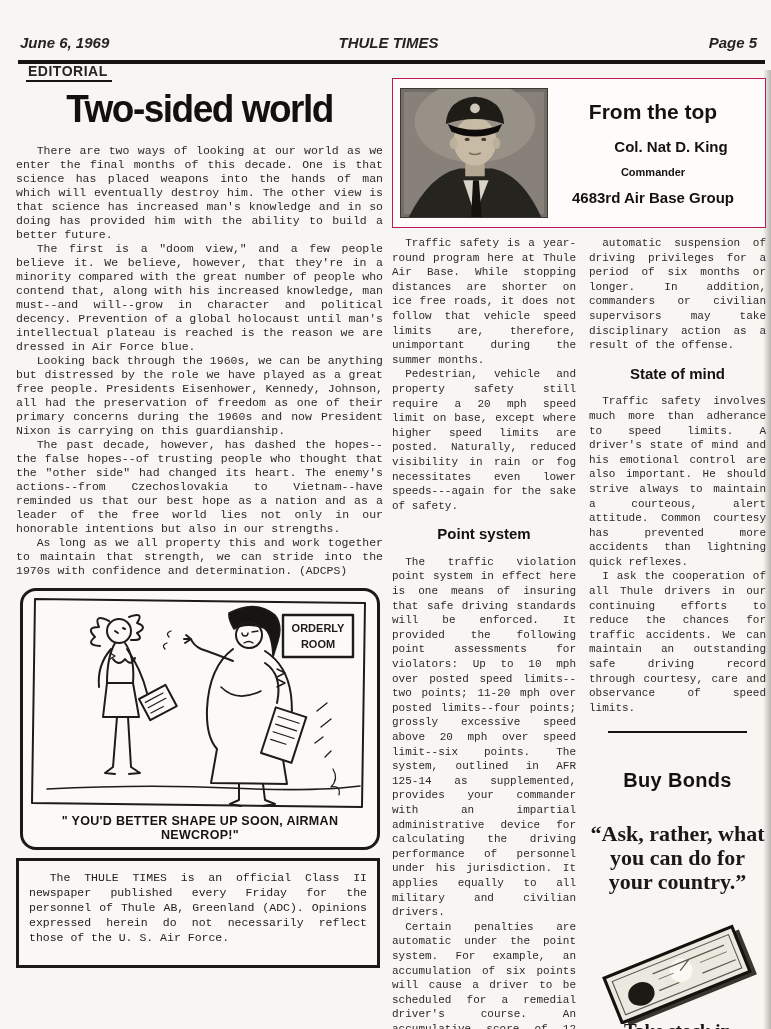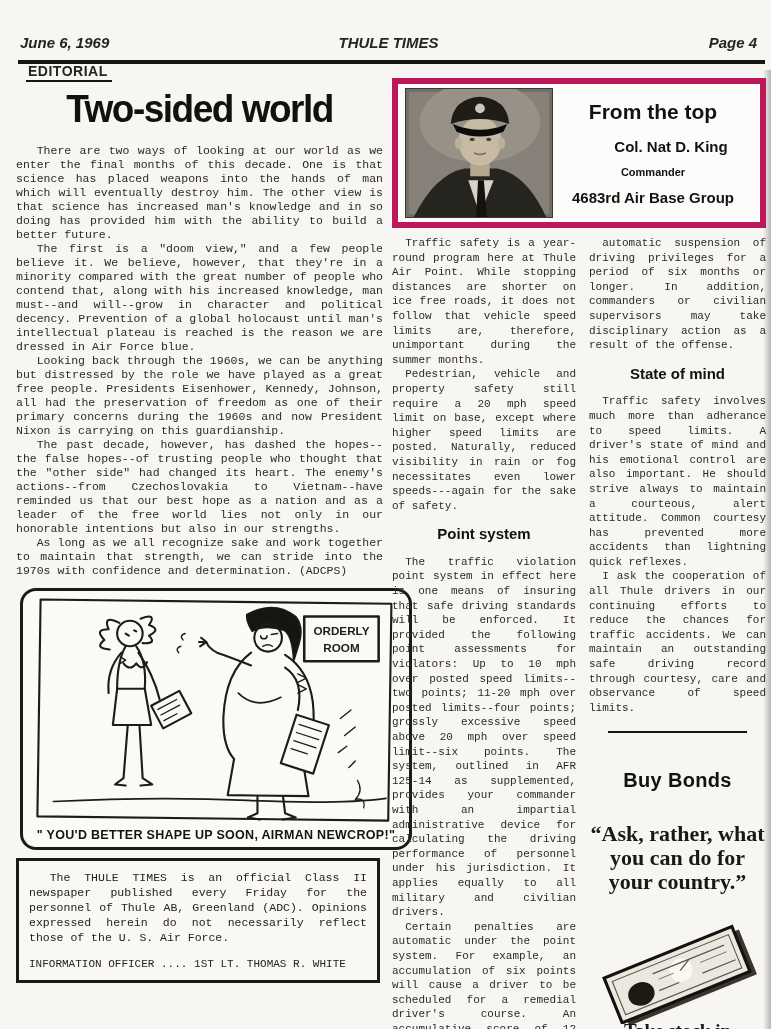--- a/index.html
+++ b/index.html
@@ -36,41 +36,41 @@
   .left-col { position: absolute; left: 16px; top: 86px; width: 367px; }
   .editorial-headline {
     font-family: "Liberation Sans", sans-serif; font-weight: 700;
     font-size: 37px; letter-spacing: -1.5px; text-align: center;
     transform: scaleY(1.05); margin: 2px 0 14px 0; color: #121110;
   }
   .body-text { font-size: 11.5px; line-height: 14px; text-align: justify; color: #2c2a27; }
   .body-text p { text-indent: 3ch; }
   
   .cartoon-box {
-    margin-top: 10px; margin-left: 4px; width: 392px; height: 262px;
+    margin-top: 10px; margin-left: 4px; width: 360px; height: 262px;
     border: 3px solid #1b1a18; border-radius: 16px; background: #fbfaf7;
     display: flex; flex-direction: column; overflow: hidden;
   }
   .cartoon-art { flex: 1; }
   .cartoon-caption {
     font-family: "Liberation Sans", sans-serif; font-weight: 700; font-size: 12.5px;
     text-align: center; padding: 1px 4px 5px 4px; letter-spacing: 0.3px; color: #151412;
   }
   
   .masthead-box {
     margin-top: 8px; width: 364px; border: 3px solid #1b1a18; background: #f9f8f4;
     padding: 9px 10px 8px 10px;
   }
   .masthead-about { font-size: 11.5px; line-height: 15px; text-align: justify; text-indent: 3ch; color: #242220; }
   .staff-list { margin-top: 12px; font-size: 11px; line-height: 14.5px; color: #242220; }
   .staff-line { white-space: nowrap; }
   
   .right-region { position: absolute; left: 392px; top: 78px; width: 374px; }
   .from-top-box {
-    border: 6px solid #be185d; background: #fdfcfa;
+    border: 1px solid #be185d; background: #fdfcfa;
     display: flex; align-items: center; padding: 7px; height: 150px;
   }
   .portrait { width: 148px; height: 130px; border: 1px solid #3a3833; flex: none; }
   .byline-block {
     flex: 1; text-align: center; font-family: "Liberation Sans", sans-serif; font-weight: 700;
     color: #131210;
   }
   .byline-title { font-size: 21px; margin-bottom: 14px; }
   .byline-name { font-size: 15px; margin-bottom: 11px; padding-left: 36px; }
   .byline-role { font-size: 11px; margin-bottom: 11px; }
@@ -101,33 +101,33 @@
   }
 </style>
 </head>
 <body>
 
 <div class="scan-edge-right"></div>
 
 <div class="header-row">
   <span>June 6, 1969</span>
   <span class="center">THULE TIMES</span>
-  <span>Page 4</span>
+  <span>Page 5</span>
 </div>
 <div class="header-rule"></div>
 <div class="section-label">EDITORIAL</div>
 
 <div class="left-col">
   <div class="editorial-headline">Two-sided world</div>
   <div class="body-text">
     <p>There are two ways of looking at our world as we enter the final months of this decade.  One is that science has placed weapons into the hands of man which will eventually destroy him. The other view is that science has increased man's knowledge and in so doing has provided him with the ability to build a better future.</p>
     <p>The first is a "doom view," and a few people believe it.  We believe, however, that they're in a minority compared with the great number of people who contend that, along with his increased knowledge, man must--and will--grow in character and political decency.  Prevention of a global holocaust until man's intellectual plateau is reached is the reason we are dressed in Air Force blue.</p>
     <p>Looking back through the 1960s, we can be anything but distressed by the role we have played as a great free people. Presidents Eisenhower, Kennedy, Johnson, all had the preservation of freedom as one of their primary concerns during the 1960s and now President Nixon is carrying on this guardianship.</p>
     <p>The past decade, however, has dashed the hopes--the false hopes--of trusting people who thought that the "other side" had changed its heart. The enemy's actions--from Czechoslovakia to Vietnam--have reminded us that our best hope as a nation and as a leader of the free world lies not only in our honorable intentions but also in our strengths.</p>
-    <p>As long as we all recognize sake and work together to maintain that strength, we can stride into the 1970s with confidence and determination. (ADCPS)</p>
+    <p>As long as we all property this and work together to maintain that strength, we can stride into the 1970s with confidence and determination. (ADCPS)</p>
   </div>
 
   <div class="cartoon-box">
     <svg class="cartoon-art" viewBox="0 0 350 222" preserveAspectRatio="xMidYMid meet">
       <g fill="none" stroke="#1d1c1a" stroke-width="2" stroke-linecap="round" stroke-linejoin="round">
 
         <path d="M10,8 L340,12 L337,216 L7,212 Z"></path>
 
         <path d="M22,198 Q120,193 205,197 T335,195" stroke-width="1.6"></path>
 
@@ -177,21 +177,20 @@
       </g>
       <text x="293" y="41" text-anchor="middle" font-family="Liberation Sans, sans-serif" font-size="11" font-weight="700" fill="#1d1c1a">ORDERLY</text>
       <text x="293" y="57" text-anchor="middle" font-family="Liberation Sans, sans-serif" font-size="11" font-weight="700" fill="#1d1c1a">ROOM</text>
     </svg>
     <div class="cartoon-caption">" YOU'D BETTER SHAPE UP SOON, AIRMAN NEWCROP!"</div>
   </div>
 
   <div class="masthead-box">
     <div class="masthead-about">The THULE TIMES is an official Class II newspaper published every Friday for the personnel of Thule AB, Greenland (ADC). Opinions expressed herein do not necessarily reflect those of the U. S. Air Force.</div>
     <div class="staff-list">
-      <div class="staff-line">INFORMATION OFFICER .... 1ST LT. THOMAS R. WHITE</div>
 
     </div>
   </div>
 </div>
 
 <div class="right-region">
   <div class="from-top-box">
     <svg class="portrait" viewBox="0 0 150 132" preserveAspectRatio="none">
       <rect width="150" height="132" fill="#736e66"></rect>
       <rect x="3" y="3" width="144" height="126" fill="#878179"></rect>
@@ -214,21 +213,21 @@
     <div class="byline-block">
       <div class="byline-title">From the top</div>
       <div class="byline-name">Col. Nat D. King</div>
       <div class="byline-role">Commander</div>
       <div class="byline-unit">4683rd Air Base Group</div>
     </div>
   </div>
 
   <div class="article-cols">
     <div class="col-mid narrow-text">
-      <p>Traffic safety is a year-round program here at Thule Air Point. While stopping distances are shorter on ice free roads, it does not follow that vehicle speed limits are, therefore, unimportant during the summer months.</p>
+      <p>Traffic safety is a year-round program here at Thule Air Base. While stopping distances are shorter on ice free roads, it does not follow that vehicle speed limits are, therefore, unimportant during the summer months.</p>
       <p>Pedestrian, vehicle and property safety still require a 20 mph speed limit on base, except where higher speed limits are posted. Naturally, reduced visibility in rain or fog necessitates even lower speeds---again for the sake of safety.</p>
       <div class="subhead">Point system</div>
       <p>The traffic violation point system in effect here is one means of insuring that safe driving standards will be enforced. It provided the following point assessments for violators: Up to 10 mph over posted speed limits--two points; 11-20 mph over posted limits--four points; grossly excessive speed above 20 mph over speed limit--six points. The system, outlined in AFR 125-14 as supplemented, provides your commander with an impartial administrative device for calculating the driving performance of personnel under his jurisdiction. It applies equally to all military and civilian drivers.</p>
       <p>Certain penalties are automatic under the point system. For example, an accumulation of six points will cause a driver to be scheduled for a remedial driver's course. An accumulative score of 12 points means</p>
     </div>
 
     <div class="col-right">
       <div class="narrow-text">
         <p>automatic suspension of driving privileges for a period of six months or longer. In addition, commanders or civilian supervisors may take disciplinary action as a result of the offense.</p>
         <div class="subhead">State of mind</div>

